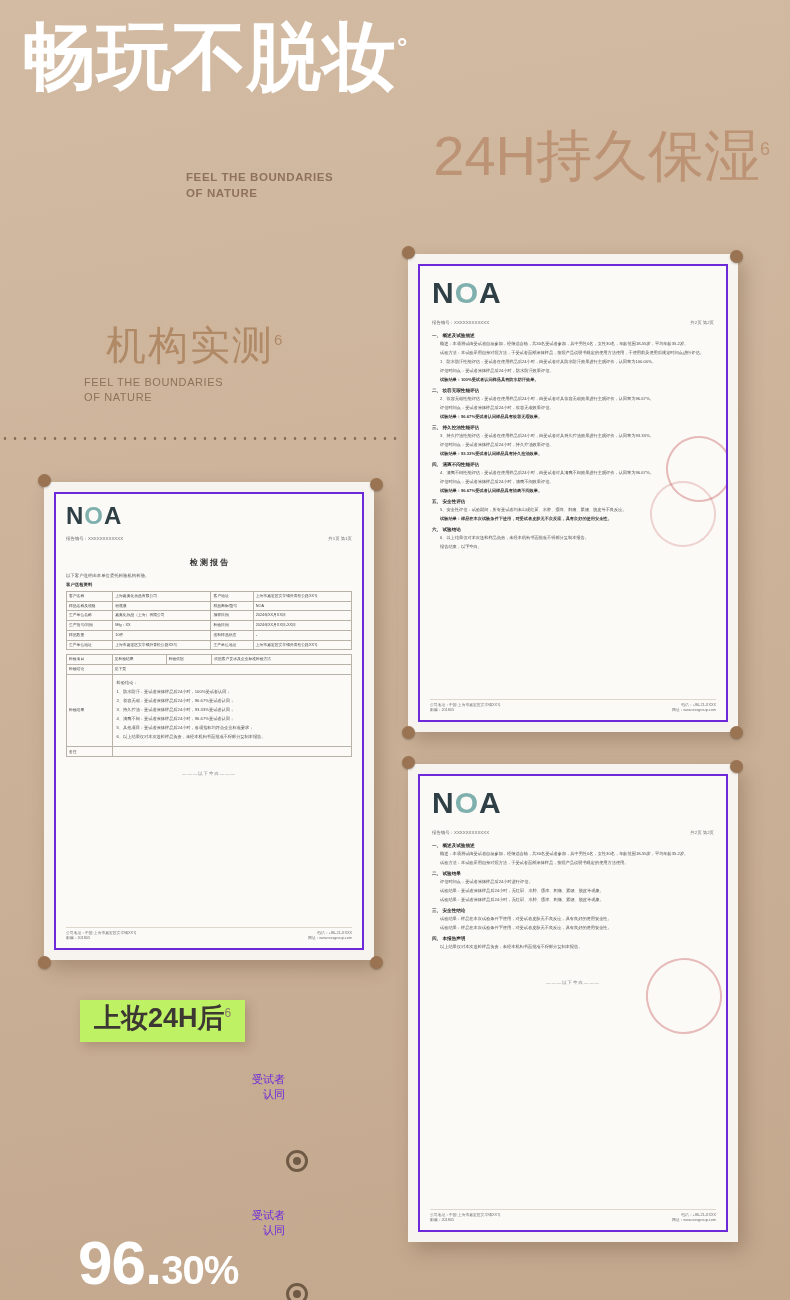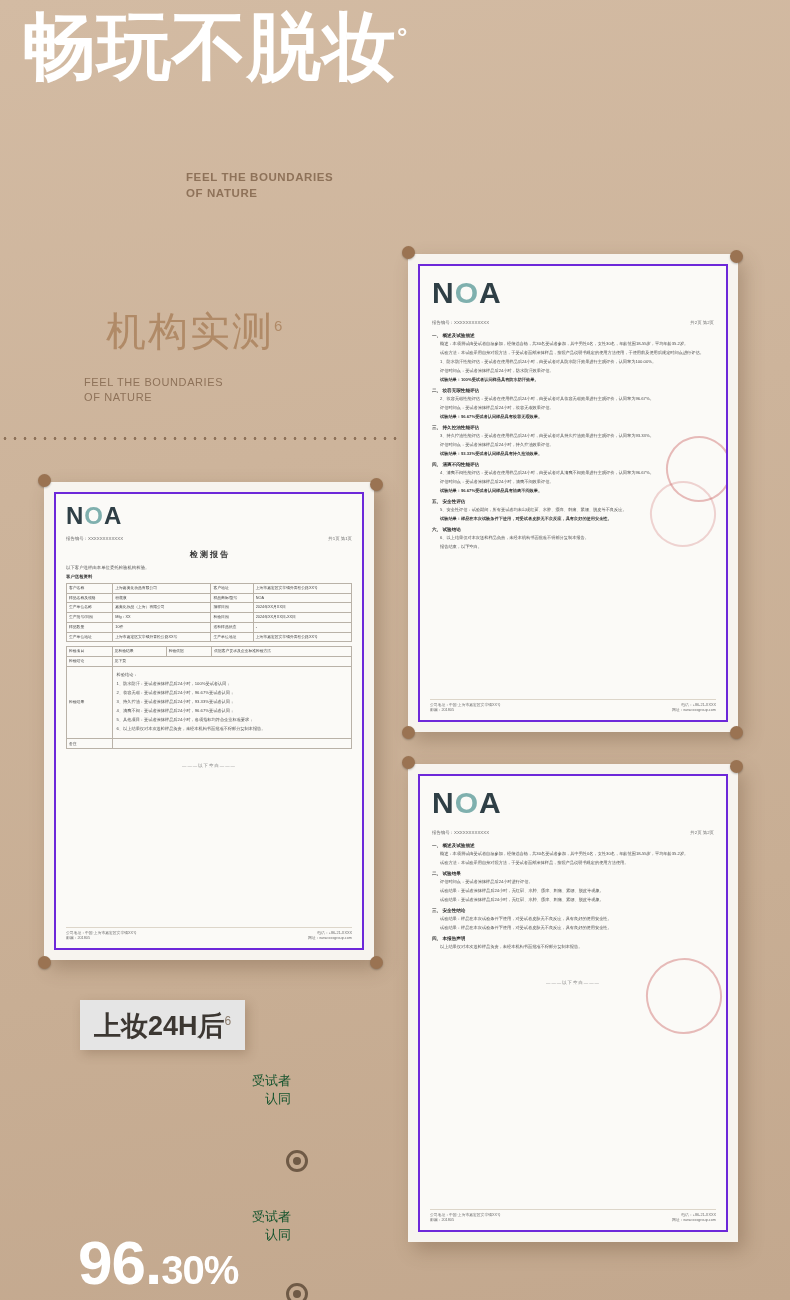--- a/index.html
+++ b/index.html
@@ -14,21 +14,21 @@
   
   .bg-grad {
     position:absolute; inset:0;
     background:linear-gradient(170deg,#d3bba3 0%,#cdb49b 35%,#c8ae94 70%,#c3a88e 100%);
     z-index:0;
   }
   .page { position:absolute; inset:0; z-index:1; }
 
   
   .headline {
-    position:absolute; left:22px; top:10px;
+    position:absolute; left:22px; top:20px;
     font-size:74px; line-height:1.0;
     font-weight:bold; color:#ffffff;
     letter-spacing:1px;
     white-space:nowrap;
   }
   .headline .deg {
     font-size:26px; vertical-align:super; font-weight:bold;
   }
   .sub-en {
     position:absolute; left:186px; top:170px;
@@ -44,21 +44,21 @@
   }
   .headline2 .sup { font-size:18px; vertical-align:super; }
 
   
   .tp-1 {
     position:absolute; left:62px; top:252px;
     font-size:40px; color:#3f3a36; letter-spacing:2px;
     font-weight:normal; white-space:nowrap;
   }
   .tp-2 {
-    position:absolute; left:106px; top:304px;
+    position:absolute; left:106px; top:318px;
     font-size:40px; color:#b08a67; letter-spacing:2px;
     font-weight:normal; white-space:nowrap;
   }
   .tp-2 .sup { font-size:15px; vertical-align:super; }
   .tp-en {
     position:absolute; left:84px; top:375px;
     font-size:11px; line-height:1.4; letter-spacing:0.6px;
     color:#8e7259;
   }
 
@@ -97,21 +97,21 @@
   }
   .noa .teal { color:#7fb0ae; }
   .noa-small { font-size:24px; }
 
   .doc-head-row {
     display:flex; justify-content:space-between;
     font-size:4.4px; color:#6a6a6a; margin-top:6px;
   }
   .doc-title {
     text-align:center; font-size:8px; font-weight:bold; color:#333;
-    margin:8px 0 5px;
+    margin:16px 0 5px;
   }
   .doc-note { font-size:4.4px; color:#555; margin-bottom:4px; }
 
   table.rep {
     width:100%; border-collapse:collapse;
     font-size:3.8px; color:#444;
   }
   table.rep td {
     border:0.5px solid #b9b2a8; padding:2px 2px; line-height:1.25;
     vertical-align:middle;
@@ -134,40 +134,40 @@
     position:absolute; width:66px; height:66px; border-radius:50%;
     border:2px solid rgba(201,90,90,0.40);
     color:rgba(201,90,90,0.45);
     font-size:6px; text-align:center; line-height:62px;
     transform:rotate(-16deg);
   }
 
   
   .after-tag {
     position:absolute; left:80px; top:1000px;
-    background:#e5e5e5; color:#3c3732;
+    background:#bef264; color:#3c3732;
     font-size:27px; font-weight:bold;
-    padding:8px 14px 6px;
+    padding:0 14px 6px;
     box-shadow:3px 4px 10px rgba(90,62,40,.25);
     white-space:nowrap;
   }
   .after-tag .sup { font-size:12px; vertical-align:super; color:#8a7a6a; font-weight:normal; }
 
   .stat { position:absolute; }
   .stat .num {
     font-size:62px; font-weight:bold; color:#ffffff;
     line-height:1; letter-spacing:-1px; white-space:nowrap;
   }
   .stat .num .small { font-size:40px; }
   .stat .label {
     font-size:26px; color:#3f3a36; margin-top:10px; letter-spacing:2px;
     white-space:nowrap;
   }
   .approve {
-    position:absolute; font-size:13px; color:#14532d; line-height:1.35;
+    position:absolute; font-size:11px; color:#6d28d9; line-height:1.35;
     text-align:right; white-space:nowrap;
   }
   .ring {
     position:absolute; width:22px; height:22px; border-radius:50%;
     border:3px solid #6f5a46;
   }
   .ring:after{
     content:""; position:absolute; inset:4px; border-radius:50%;
     background:#6f5a46;
   }
@@ -181,20 +181,23 @@
 
   <div class="headline">
     <span>畅玩不脱妆</span><span class="deg">°</span>
   </div>
 
   <div class="sub-en">
     <div>FEEL THE BOUNDARIES</div>
     <div>OF NATURE</div>
   </div>
 
+  <div class="headline2">
+    <span>24H持久保湿</span><span class="sup">6</span>
+  </div>
 
   <div class="tp-2">
     <span>机构实测</span><span class="sup">6</span>
   </div>
   <div class="tp-en">
     <div>FEEL THE BOUNDARIES</div>
     <div>OF NATURE</div>
   </div>
 
   <div class="divider"></div>

